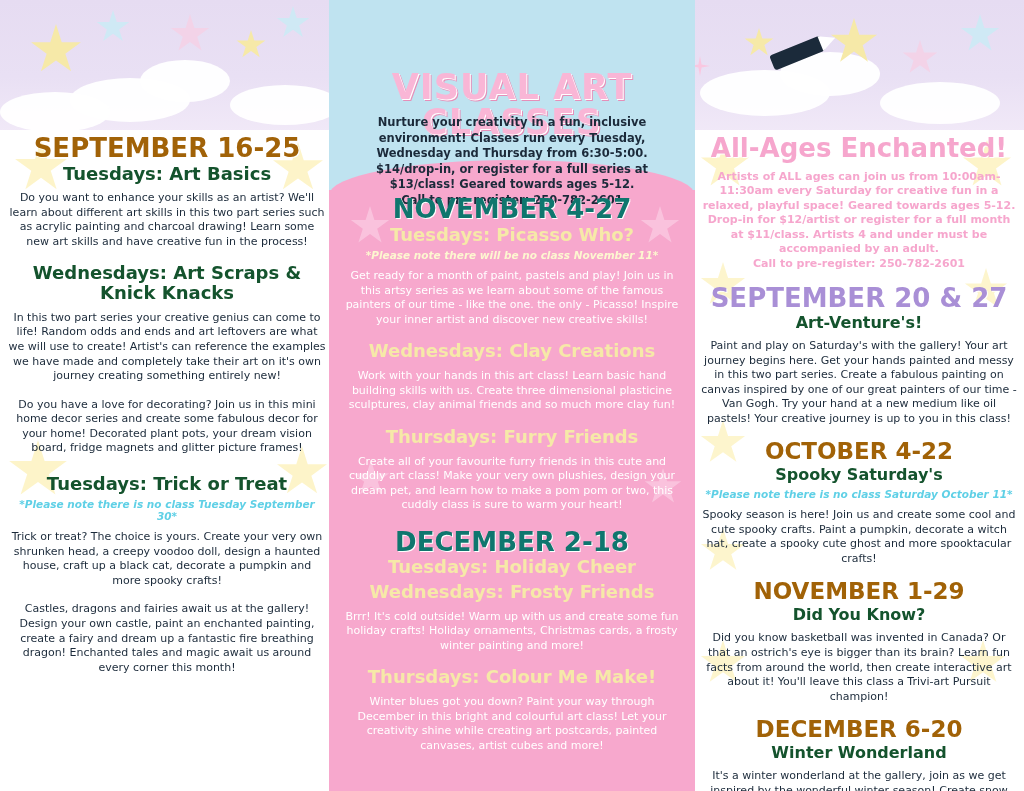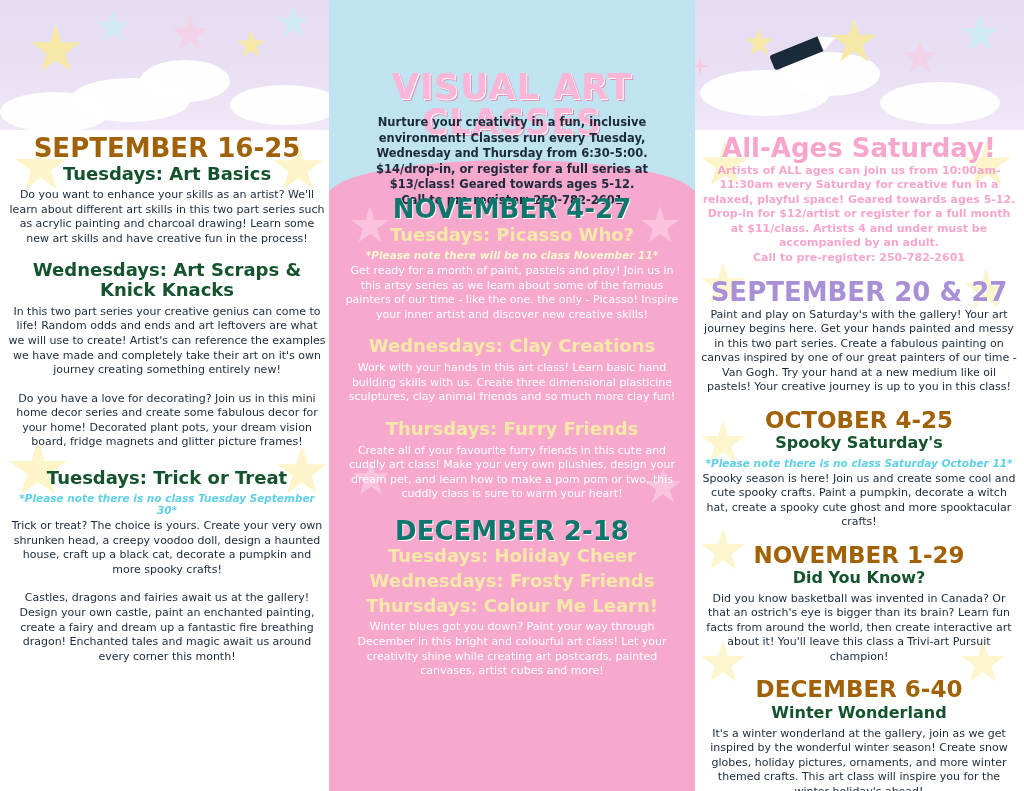--- a/index.html
+++ b/index.html
@@ -75,21 +75,21 @@
     text-shadow:1px 1px 0 #ffffff;
   }
   .date-head.sm { font-size:23px; }
   .sub-head {
     text-align:center; font-weight:bold; font-size:18px;
     margin:0 0 5px 0; line-height:1.1;
   }
   .sub-head.sm { font-size:16px; }
   .body-text {
     text-align:center; font-size:11px; line-height:1.32;
-    margin:0 0 14px 0;
+    margin:8px 0 14px 0;
   }
   .note {
     text-align:center; font-size:10.5px; font-style:italic; font-weight:bold;
     margin:0 0 3px 0;
   }
 
   
   .c-purple  { color:#a16207; }
   .c-violet  { color:#a98fd6; }
   .c-teal    { color:#14532d; }
@@ -204,50 +204,52 @@
     <div class="sub-head">Thursdays: Furry Friends</div>
     <div class="body-text">Create all of your favourite furry friends in this cute and cuddly art class! Make your very own plushies, design your dream pet, and learn how to make a pom pom or two, this cuddly class is sure to warm your heart!</div>
   </div>
 
   <div style="margin-top:16px;">
     <div class="date-head">DECEMBER 2-18</div>
 
     <div class="sub-head">Tuesdays: Holiday Cheer</div>
 
     <div class="sub-head">Wednesdays: Frosty Friends</div>
-
-    <div class="sub-head">Thursdays: Colour Me Learn!</div>
+    <div class="body-text">Brrr! It's cold outside! Warm up with us and create some fun holiday crafts! Holiday ornaments, Christmas cards,  a frosty winter painting and more!</div>
+
+    <div class="sub-head">Thursdays: Colour Me Make!</div>
     <div class="body-text">Winter blues got you down? Paint your way through December in this bright and colourful art class! Let your creativity shine while creating art postcards, painted canvases, artist cubes and more!</div>
   </div>
 </div>
 
 <div class="col col-right">
 
   <div>
-    <div class="date-head c-pinkhd">All-Ages Saturday!</div>
+    <div class="date-head c-pinkhd">All-Ages Enchanted!</div>
     <div class="body-text c-pinkhd" style="white-space:pre-line;font-weight:bold;">Artists of ALL ages can join us from 10:00am-11:30am every Saturday for creative fun in a relaxed, playful space! Geared towards ages 5-12.  Drop-in for $12/artist or register for a full month at $11/class. Artists 4 and under must be accompanied by an adult.
 Call to pre-register:  250-782-2601</div>
   </div>
 
   <div>
     <div class="date-head c-violet">SEPTEMBER 20 &amp; 27</div>
+    <div class="sub-head c-teal sm">Art-Venture's!</div>
     <div class="body-text c-ink">Paint and play on Saturday's with the gallery!  Your art journey begins here. Get your hands painted and messy in this two part series. Create a fabulous painting on canvas inspired by one of our great painters of our time - Van Gogh.  Try your hand at a new medium like oil pastels! Your creative journey is up to you in this class!</div>
   </div>
 
   <div>
-    <div class="date-head c-purple sm">OCTOBER 4-25</div>
+    <div class="date-head c-purple sm">OCTOBER 4-22</div>
     <div class="sub-head c-teal sm">Spooky Saturday's</div>
     <div class="note c-noteblue">*Please note there is no class Saturday October 11*</div>
     <div class="body-text c-ink">Spooky season is here! Join us and create some cool and cute spooky crafts. Paint a pumpkin, decorate a witch hat, create a spooky cute ghost and more spooktacular crafts!</div>
   </div>
 
   <div>
     <div class="date-head c-purple sm">NOVEMBER 1-29</div>
     <div class="sub-head c-teal sm">Did You Know?</div>
     <div class="body-text c-ink">Did you know basketball was invented in Canada? Or that an ostrich's eye is bigger than its brain? Learn fun facts from around the world, then create interactive art about it! You'll leave this class a Trivi-art Pursuit champion!</div>
   </div>
 
   <div>
-    <div class="date-head c-purple sm">DECEMBER 6-40</div>
+    <div class="date-head c-purple sm">DECEMBER 6-20</div>
     <div class="sub-head c-teal sm">Winter Wonderland</div>
     <div class="body-text c-ink">It's a winter wonderland at the gallery, join as we get inspired by the wonderful winter season! Create snow globes, holiday pictures, ornaments, and more winter themed crafts. This art class will inspire you for the winter holiday's ahead!</div>
   </div>
 </div>
 
 </body></html>

